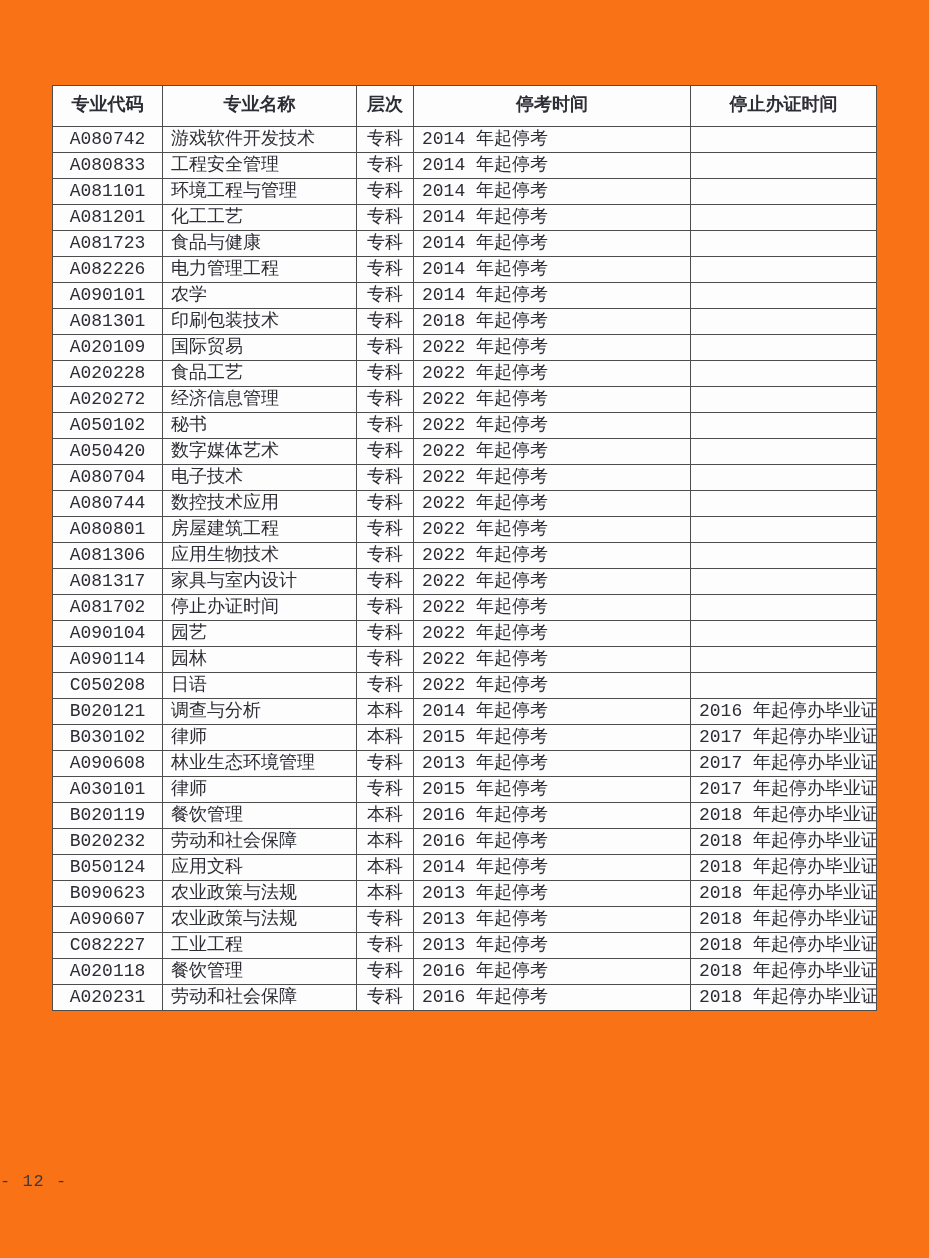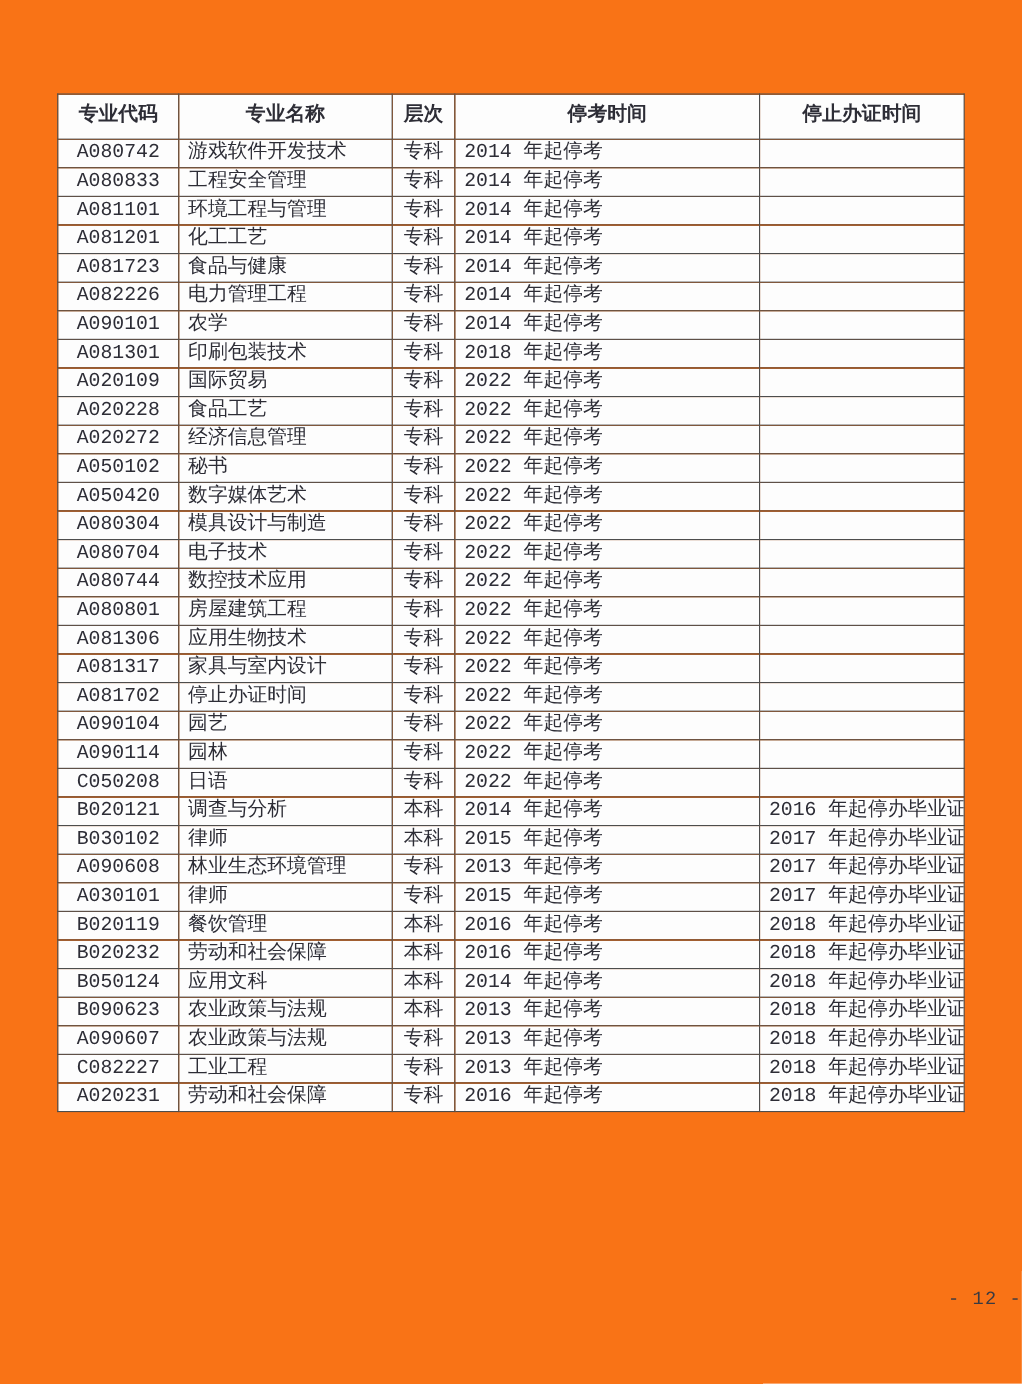--- a/index.html
+++ b/index.html
@@ -51,21 +51,21 @@
   table.majors tbody td.col-name,
   table.majors tbody td.col-stop-exam,
   table.majors tbody td.col-stop-cert {
     text-align: left;
   }
   .footer {
     position: absolute;
     top: 1172px;
     left: 0;
     width: 100%;
-    text-align: right;
+    text-align: left;
     font-size: 17px;
     color: #3a3a42;
     letter-spacing: 1px;
   }
 </style>
 </head>
 <body>
 
 <div class="page">
 
@@ -172,27 +172,20 @@
           <td class="col-stop-cert"></td>
         </tr>
         <tr>
           <td class="col-code">A050420</td>
           <td class="col-name">数字媒体艺术</td>
           <td class="col-level">专科</td>
           <td class="col-stop-exam">2022 年起停考</td>
           <td class="col-stop-cert"></td>
         </tr>
         <tr>
-          <td class="col-code">A080304</td>
-          <td class="col-name">模具设计与制造</td>
-          <td class="col-level">专科</td>
-          <td class="col-stop-exam">2022 年起停考</td>
-          <td class="col-stop-cert"></td>
-        </tr>
-        <tr>
           <td class="col-code">A080704</td>
           <td class="col-name">电子技术</td>
           <td class="col-level">专科</td>
           <td class="col-stop-exam">2022 年起停考</td>
           <td class="col-stop-cert"></td>
         </tr>
         <tr>
           <td class="col-code">A080744</td>
           <td class="col-name">数控技术应用</td>
           <td class="col-level">专科</td>
@@ -312,20 +305,27 @@
           <td class="col-stop-cert">2018 年起停办毕业证</td>
         </tr>
         <tr>
           <td class="col-code">C082227</td>
           <td class="col-name">工业工程</td>
           <td class="col-level">专科</td>
           <td class="col-stop-exam">2013 年起停考</td>
           <td class="col-stop-cert">2018 年起停办毕业证</td>
         </tr>
         <tr>
+          <td class="col-code">A020118</td>
+          <td class="col-name">餐饮管理</td>
+          <td class="col-level">专科</td>
+          <td class="col-stop-exam">2016 年起停考</td>
+          <td class="col-stop-cert">2018 年起停办毕业证</td>
+        </tr>
+        <tr>
           <td class="col-code">A020231</td>
           <td class="col-name">劳动和社会保障</td>
           <td class="col-level">专科</td>
           <td class="col-stop-exam">2016 年起停考</td>
           <td class="col-stop-cert">2018 年起停办毕业证</td>
         </tr>
       </tbody>
   </table>
 
   <div class="footer">- 12 -</div>

